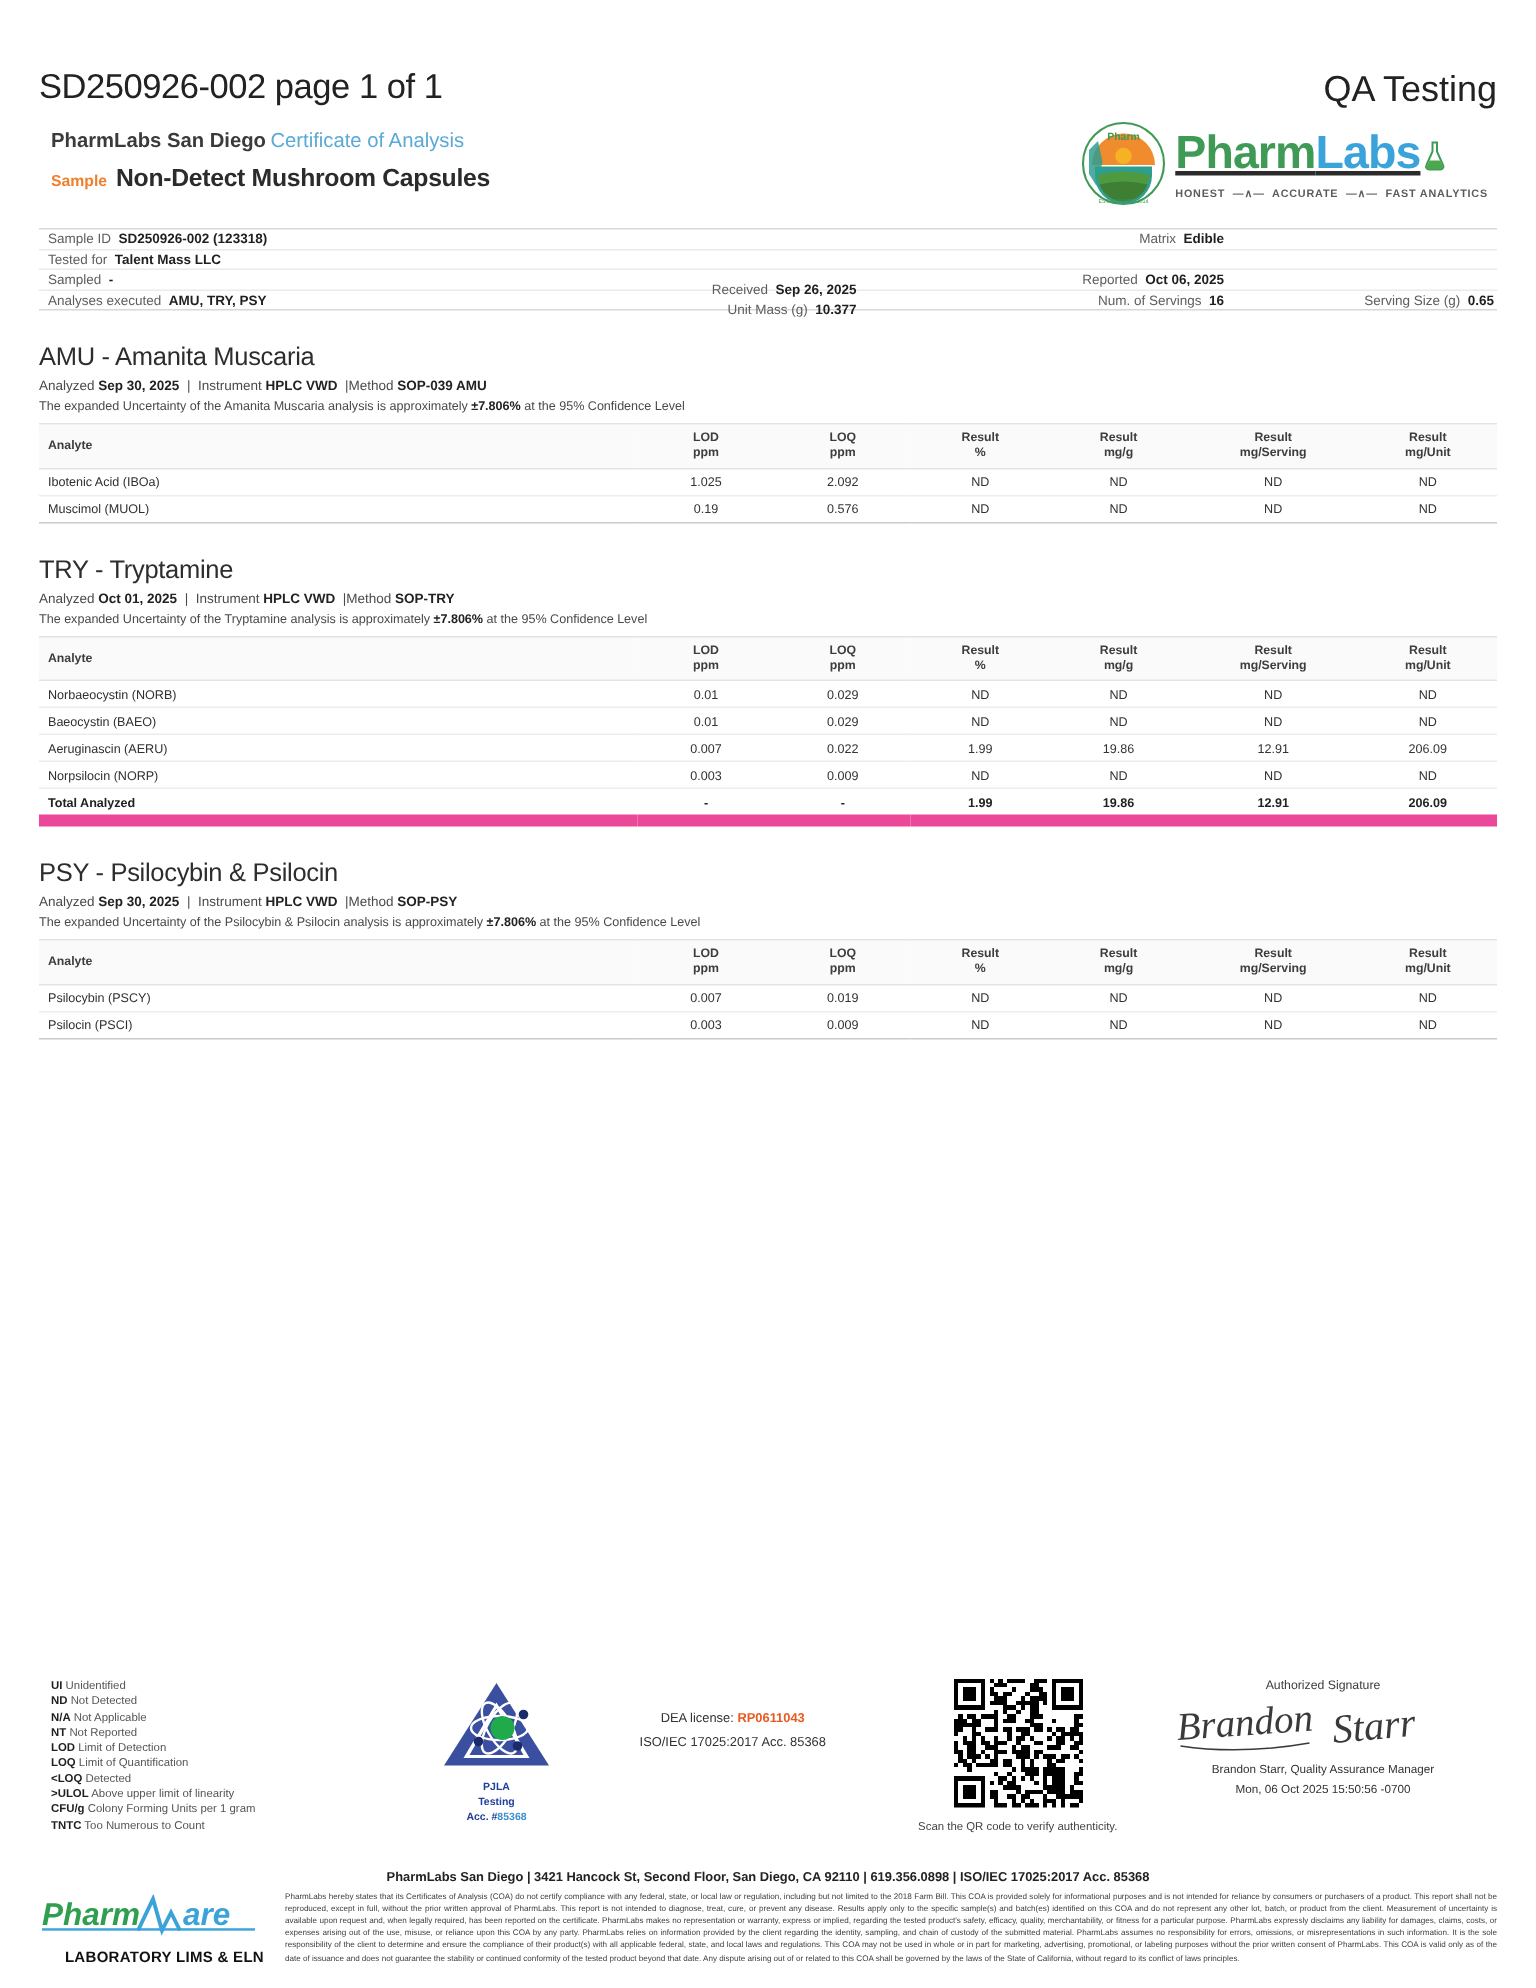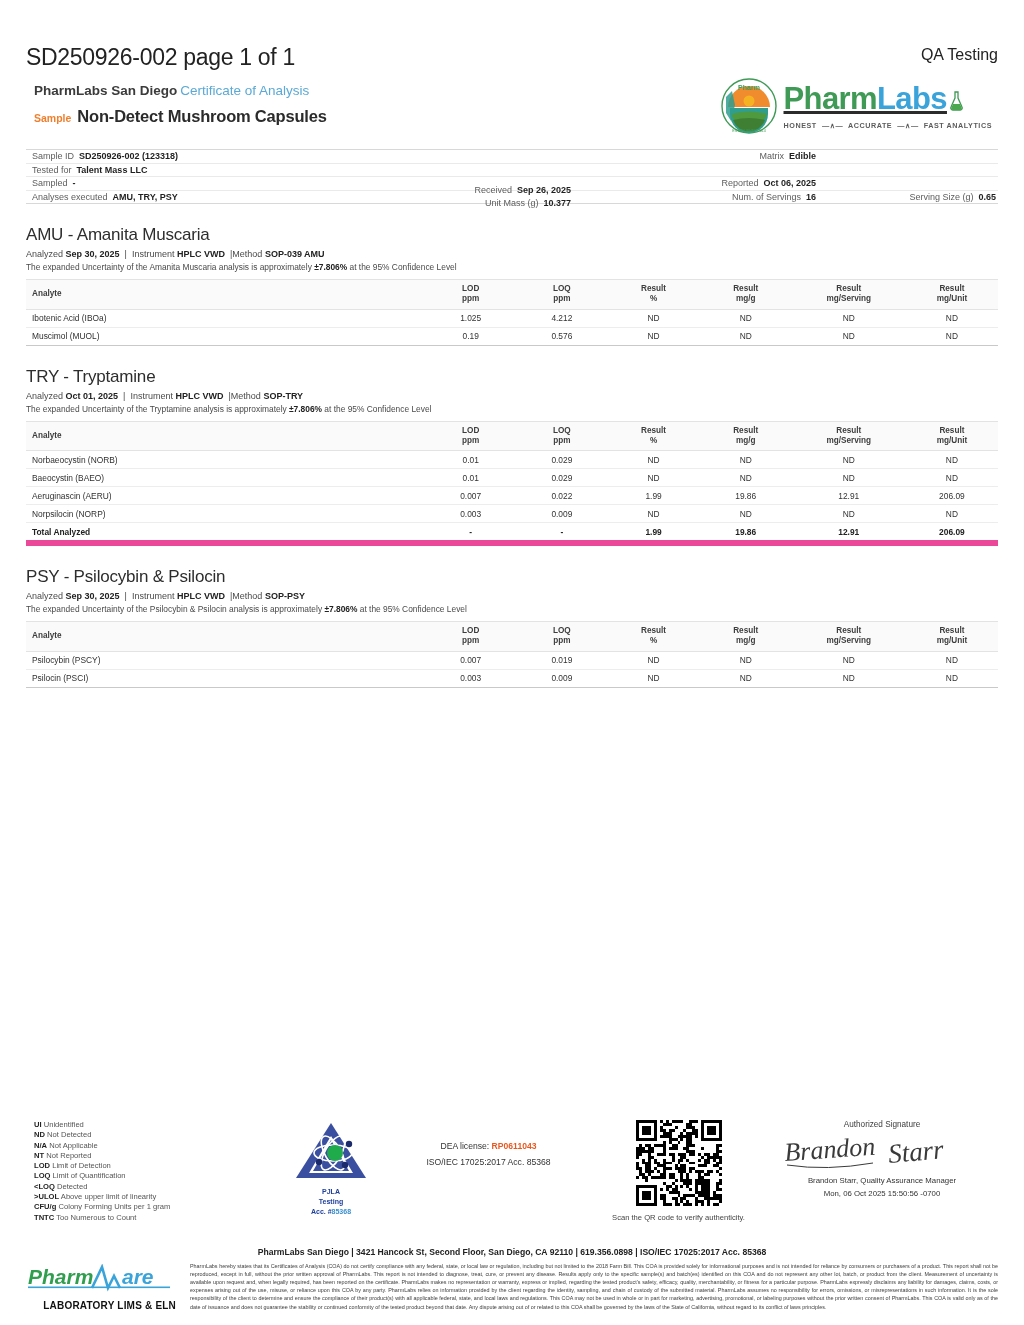--- a/index.html
+++ b/index.html
@@ -13,21 +13,21 @@
     overflow:hidden;
   }
   .page { position:relative; width:1024px; height:1325px; padding:0 26px; }
 
   
   .top-row {
     display:flex; align-items:flex-start; justify-content:space-between;
     padding-top:44px;
   }
   .doc-id { font-size:23px; font-weight:400; letter-spacing:-0.3px; color:#222; }
-  .qa-label { font-size:16px; font-weight:400; color:#222; padding-top:2px; }
+  .qa-label { font-size:24px; font-weight:400; color:#222; padding-top:2px; }
 
   .sub-row { display:flex; justify-content:space-between; align-items:flex-start; margin-top:12px; }
   .sub-left { padding-left:8px; }
   .lab-line { font-size:13.5px; font-weight:700; color:#3b3b3b; }
   .lab-line .coa { color:#5aa9d6; font-weight:400; font-size:13.5px; margin-left:3px; }
   .sample-line { margin-top:9px; display:flex; align-items:baseline; gap:6px; }
   .sample-tag { color:#f07f2d; font-size:10.5px; font-weight:600; }
   .sample-name { font-size:16.5px; font-weight:700; color:#2b2b2b; letter-spacing:-0.2px; }
 
   
@@ -66,21 +66,21 @@
   table.an th {
     font-size:8.2px; font-weight:700; color:#3d3d3d; padding:4px 0 4px 0;
     background:#fafafa; border-top:1px solid #e3e3e3; border-bottom:1px solid #e3e3e3;
     line-height:1.25; font-weight:600;
   }
   table.an th.analyte-h { text-align:left; padding-left:6px; }
   table.an td { font-size:8.4px; padding:3.5px 0; border-bottom:1px solid #ededed; text-align:center; color:#333; }
   table.an td.analyte { text-align:left; padding-left:6px; color:#303030; }
   table.an tr.total td { font-weight:700; color:#222; border-bottom:2px solid #b9b9b9; }
   table.an tr:last-child td { border-bottom:1px solid #c9c9c9; }
-  table.an tr.total td { border-bottom:6px solid #ec4899; }
+  table.an tr.total td { border-bottom:8px solid #ec4899; }
   .nd { color:#12a05c; }
   .val { color:#2222cc; }
   .plain { color:#333; }
 
   col.c-analyte { width:42%; }
   col.c-num { width:9.6%; }
   col.c-res { width:9.7%; }
   col.c-res2 { width:12%; }
   col.c-res3 { width:9.7%; }
 
@@ -240,21 +240,21 @@
               <th><span>Result</span><br><span>%</span></th>
               <th><span>Result</span><br><span>mg/g</span></th>
               <th><span>Result</span><br><span>mg/Serving</span></th>
               <th><span>Result</span><br><span>mg/Unit</span></th>
             </tr>
           </thead>
           <tbody>
             <tr>
               <td class="analyte">Ibotenic Acid (IBOa)</td>
               <td>1.025</td>
-              <td>4.212</td>
+              <td>2.092</td>
               <td class="nd">ND</td>
               <td class="nd">ND</td>
               <td class="nd">ND</td>
               <td class="nd">ND</td>
             </tr>
             <tr>
               <td class="analyte">Muscimol (MUOL)</td>
               <td>0.19</td>
               <td>0.576</td>
               <td class="nd">ND</td>

